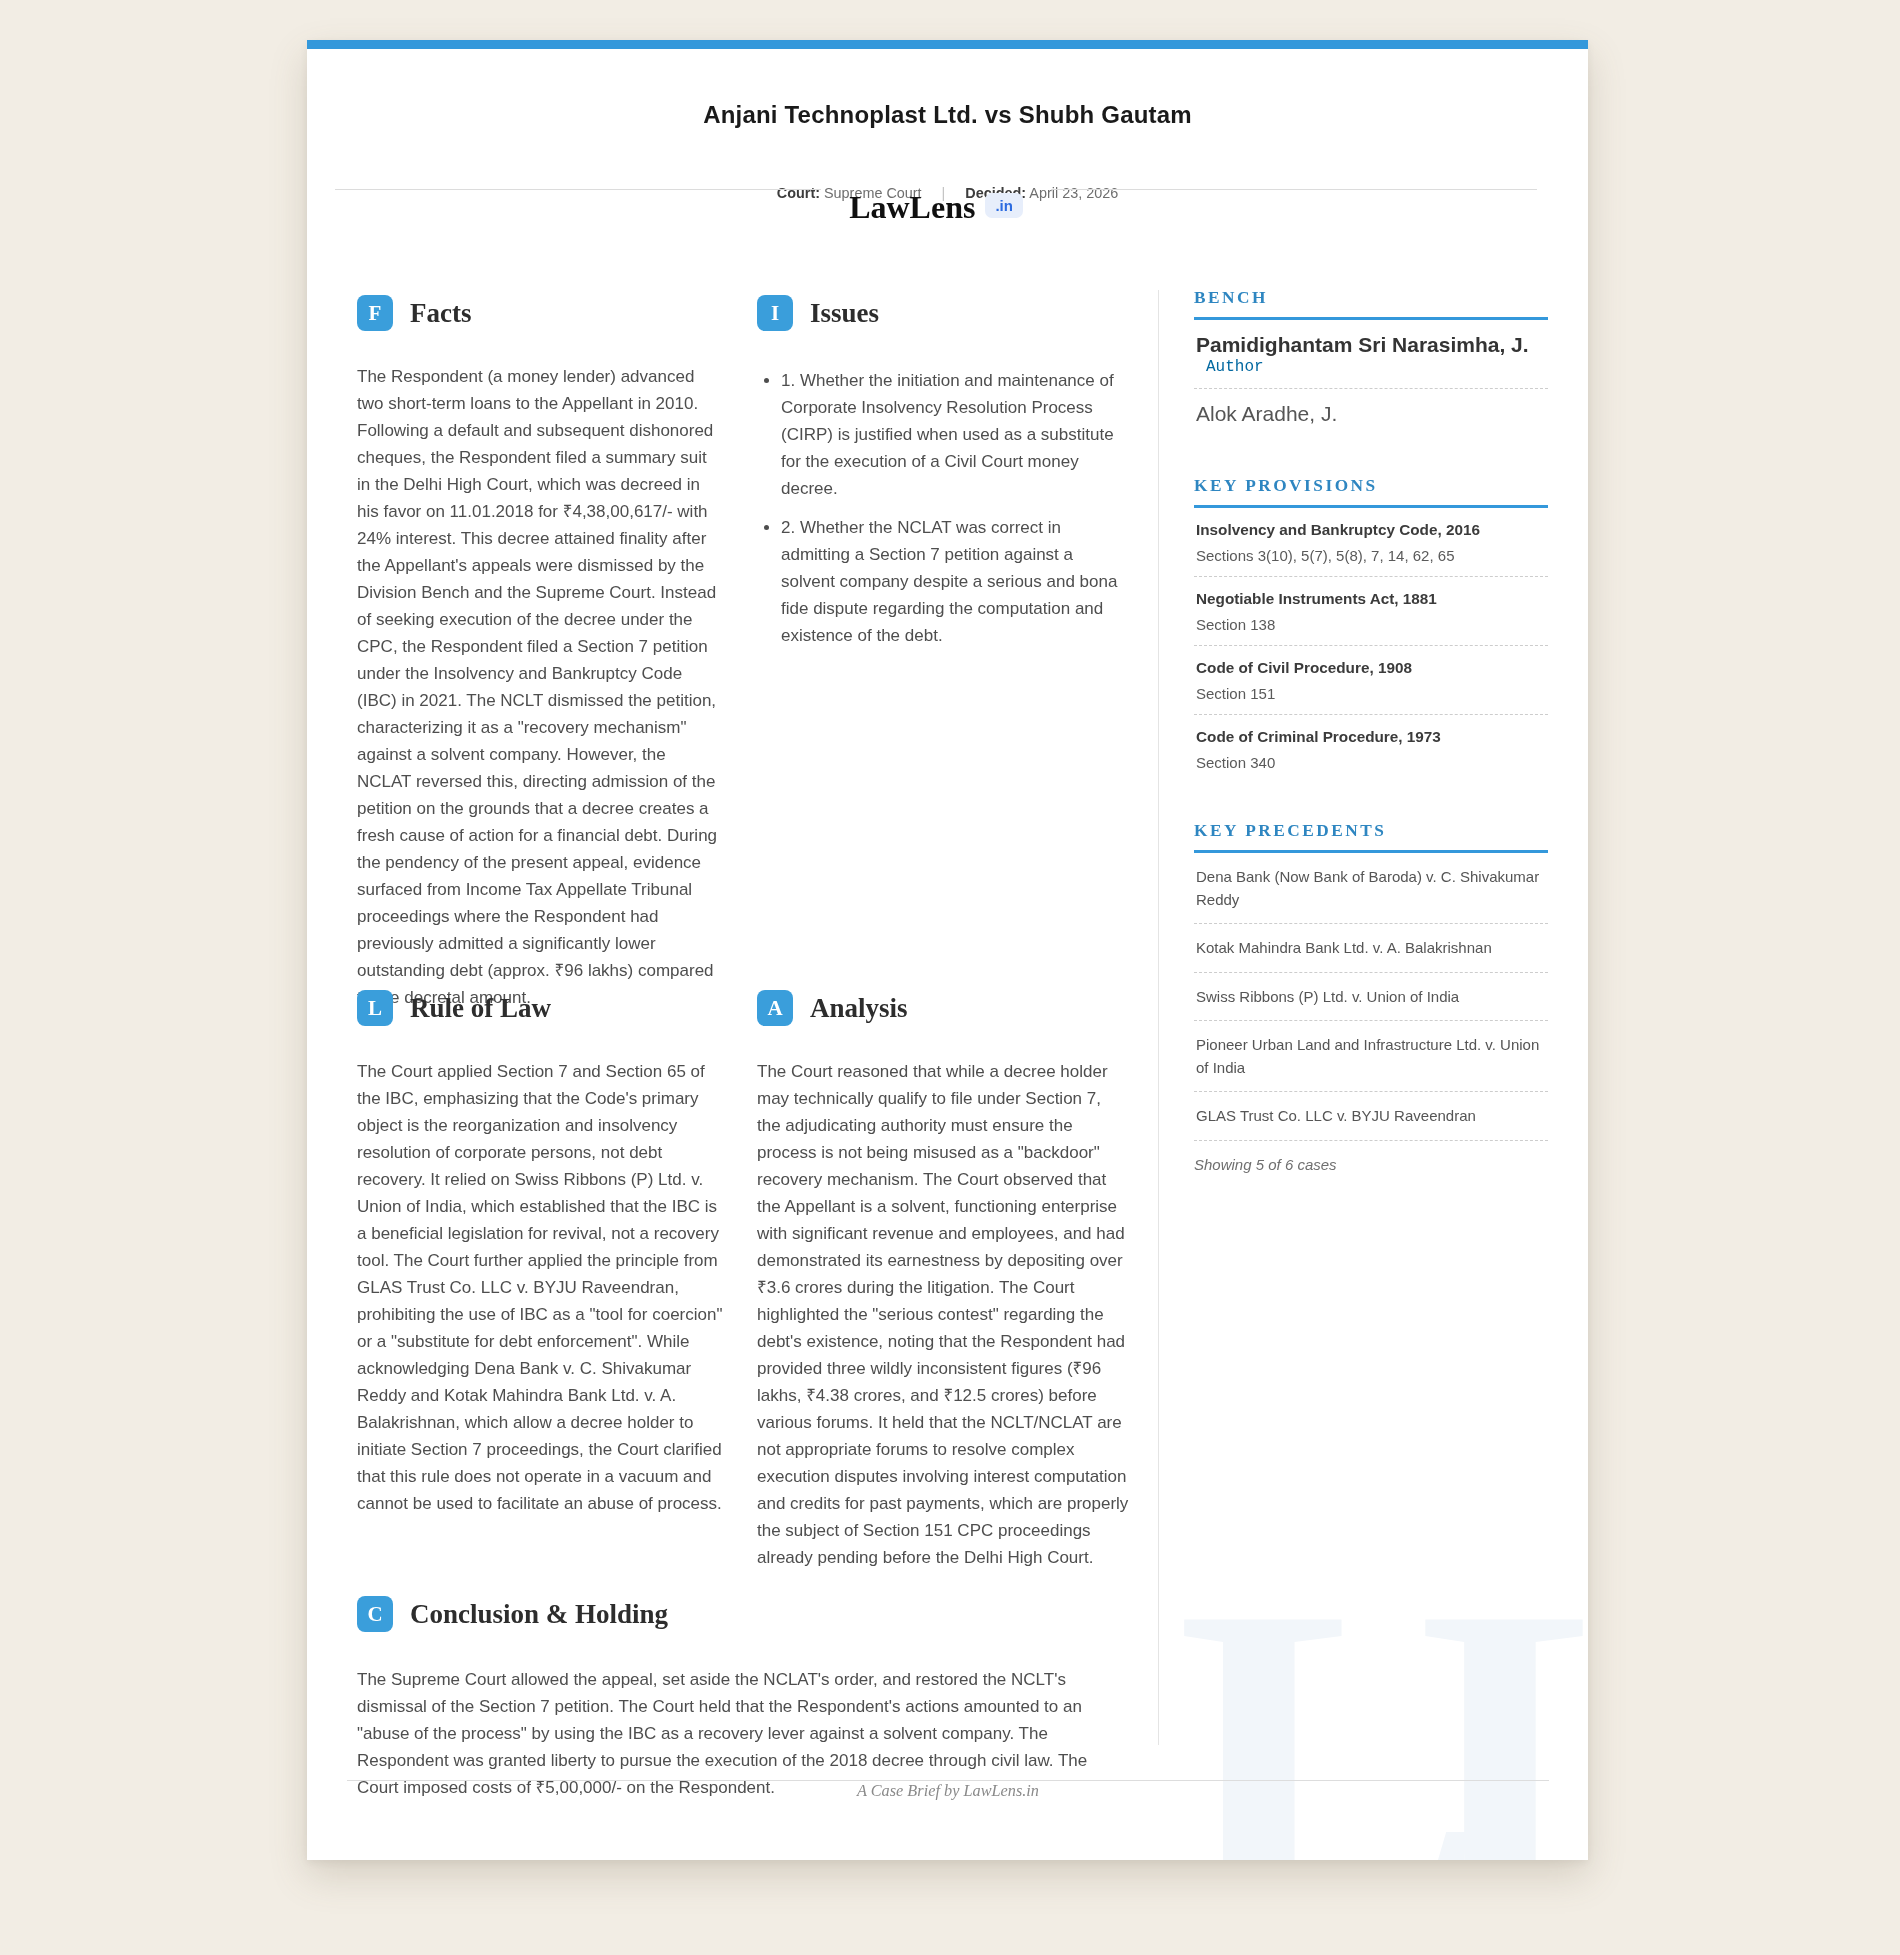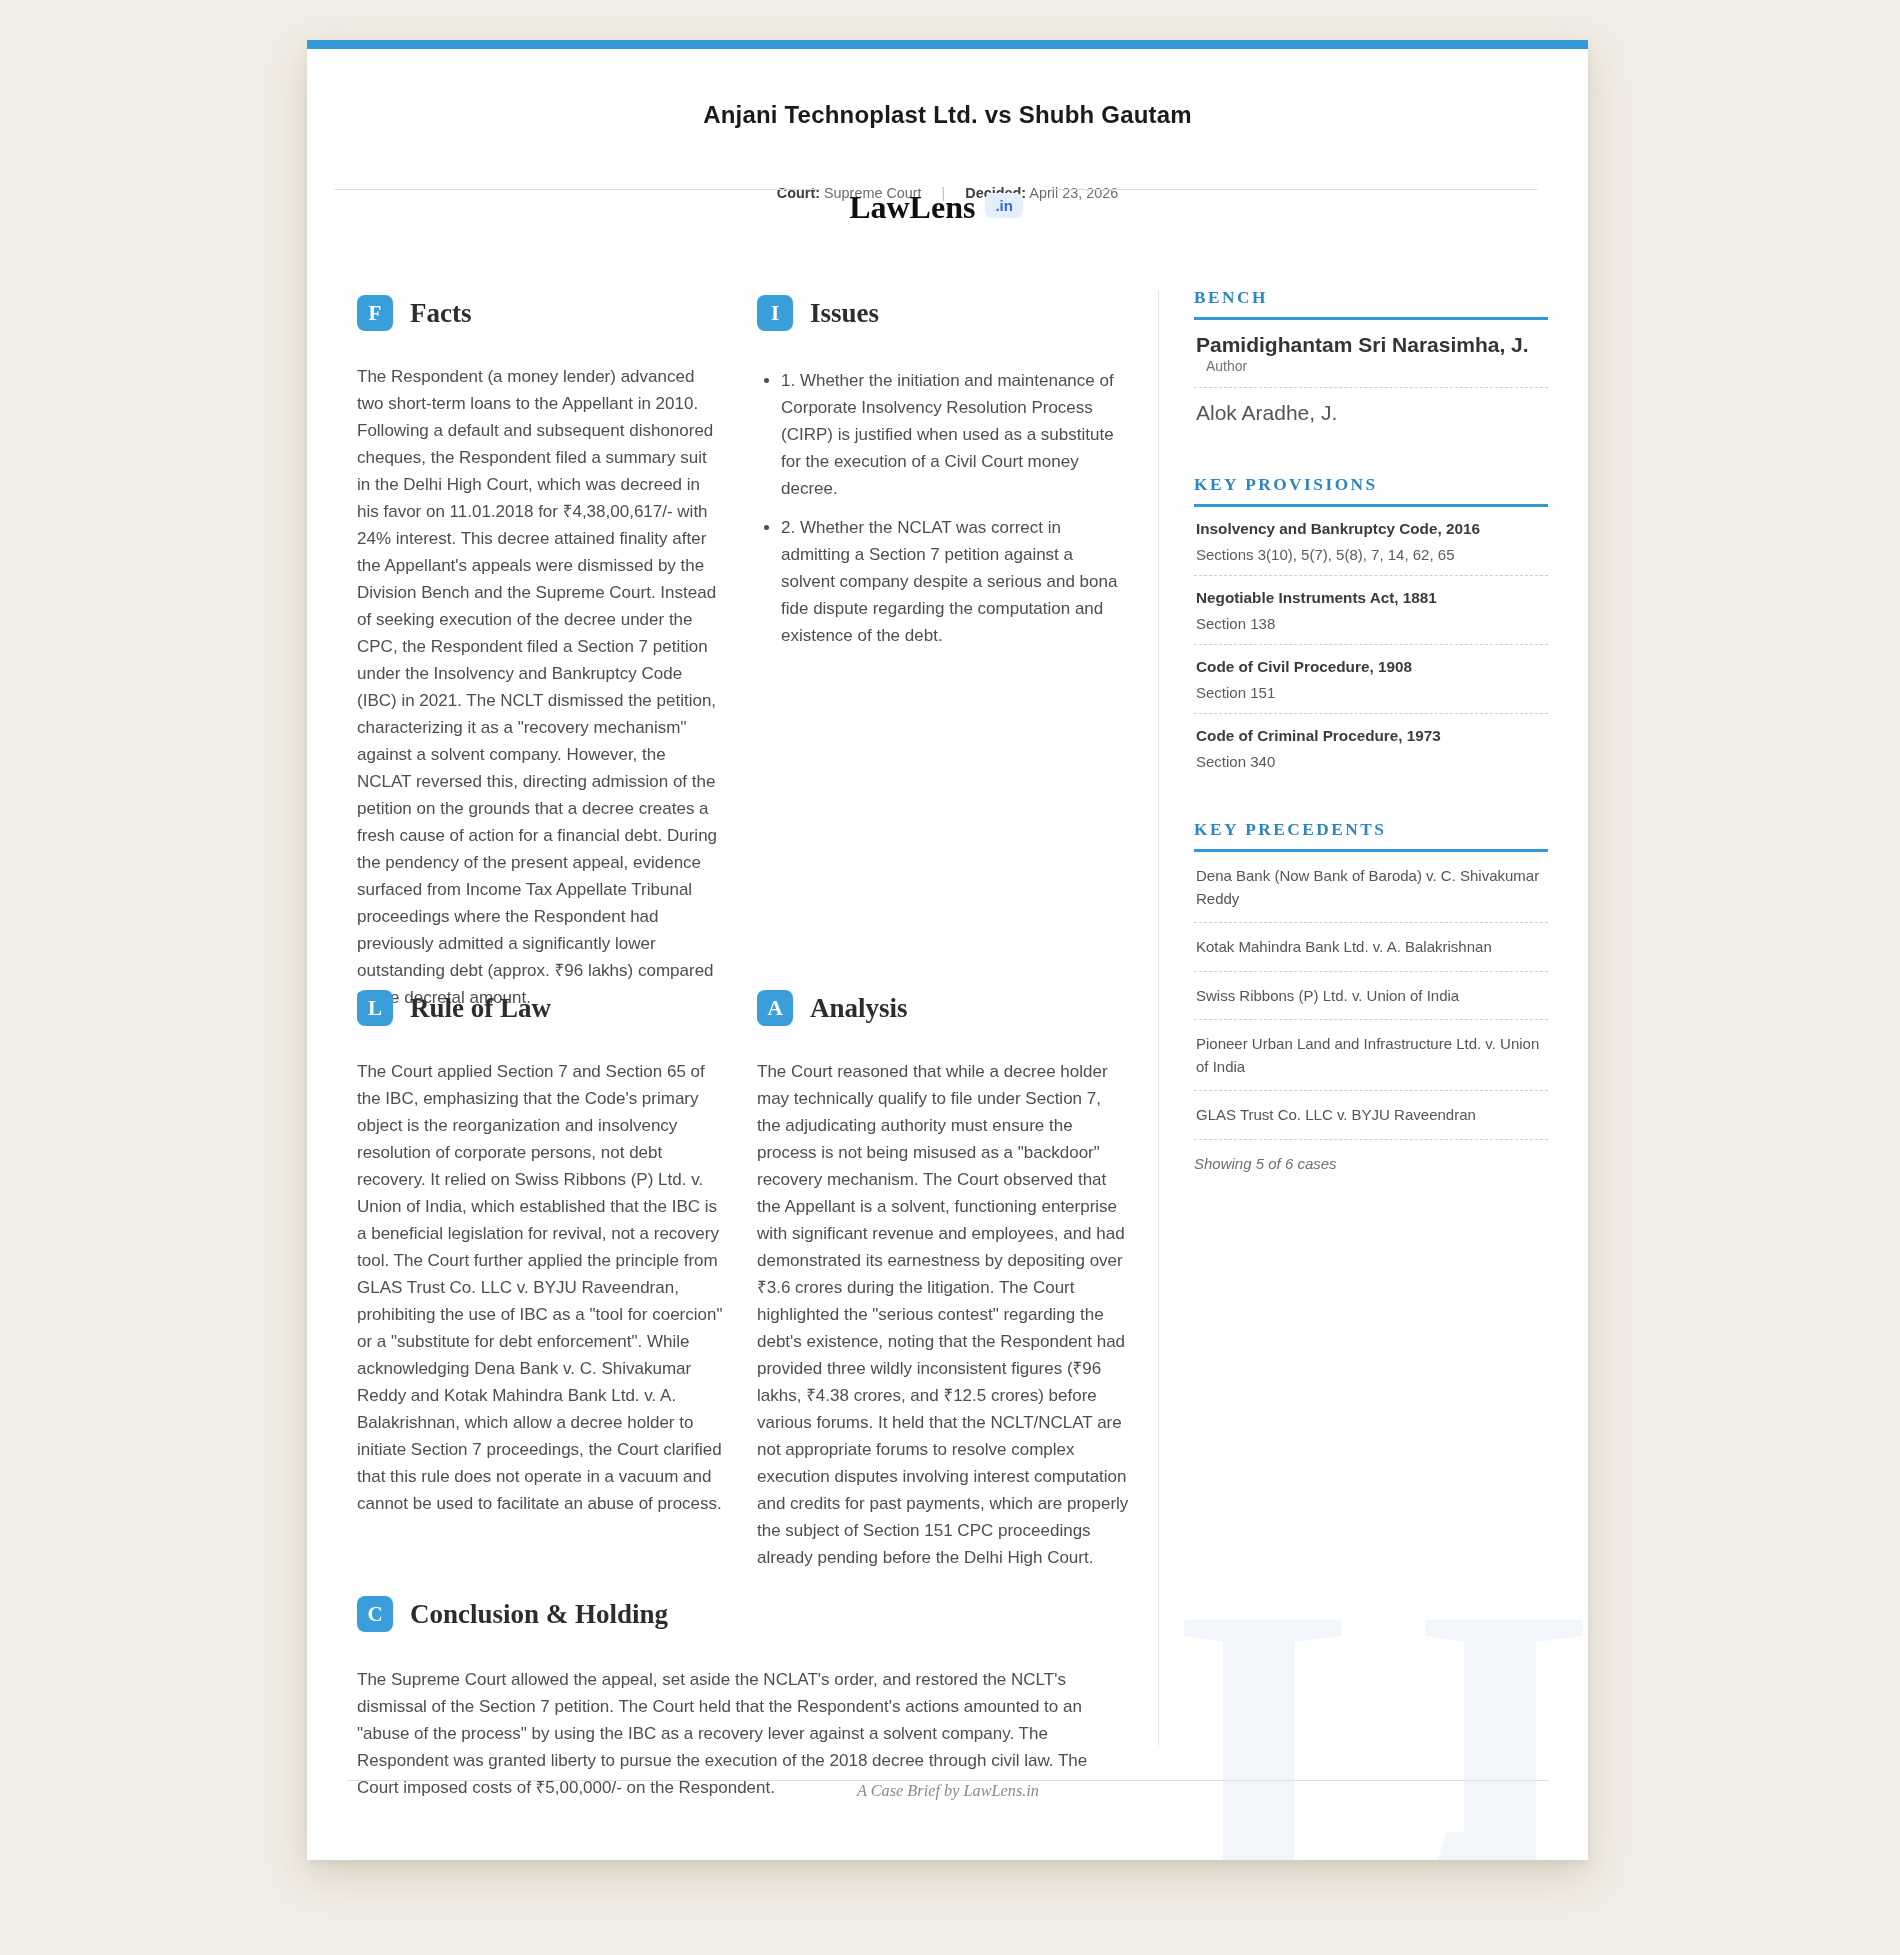--- a/index.html
+++ b/index.html
@@ -73,21 +73,21 @@
   .sb-block { margin-bottom:38px; }
   .sb-head {
     font-family:"Liberation Serif", serif; font-size:17.3px; font-weight:700;
     color:#2e86c1; letter-spacing:2.5px;
     border-bottom:3px solid #3498db; padding-bottom:9px;
   }
   .sb-item { padding:13px 2px 12px 2px; border-bottom:1px dashed #cdcdcd; }
   .sb-item.no-sep { border-bottom:none; }
   .judge-name { font-size:21px; font-weight:700; color:#343434; }
   .judge-name.plain { font-weight:400; color:#555; }
-  .author-tag { font-size:14px; font-weight:400; color:#737373; margin-left:10px; }
+  .author-tag { font-size:16px; font-weight:400; color:#0369a1; margin-left:10px;font-family:Liberation Mono, monospace; }
   .p-act { font-size:15.3px; font-weight:700; color:#3b3b3b; }
   .p-sec { font-size:15px; color:#5a5a5a; margin-top:8px; }
   .case-item { font-size:15px; color:#555; line-height:1.5; }
   .sb-note { font-style:italic; font-size:15px; color:#6f6f6f; padding-top:15px; }
 
   .footer {
     position:absolute; left:40px; top:1740px; width:1202px;
     border-top:1px solid #dddddd; text-align:center; 
     font-family:"Liberation Serif", serif; font-style:italic;
     font-size:16.3px; color:#8a8a8a;

